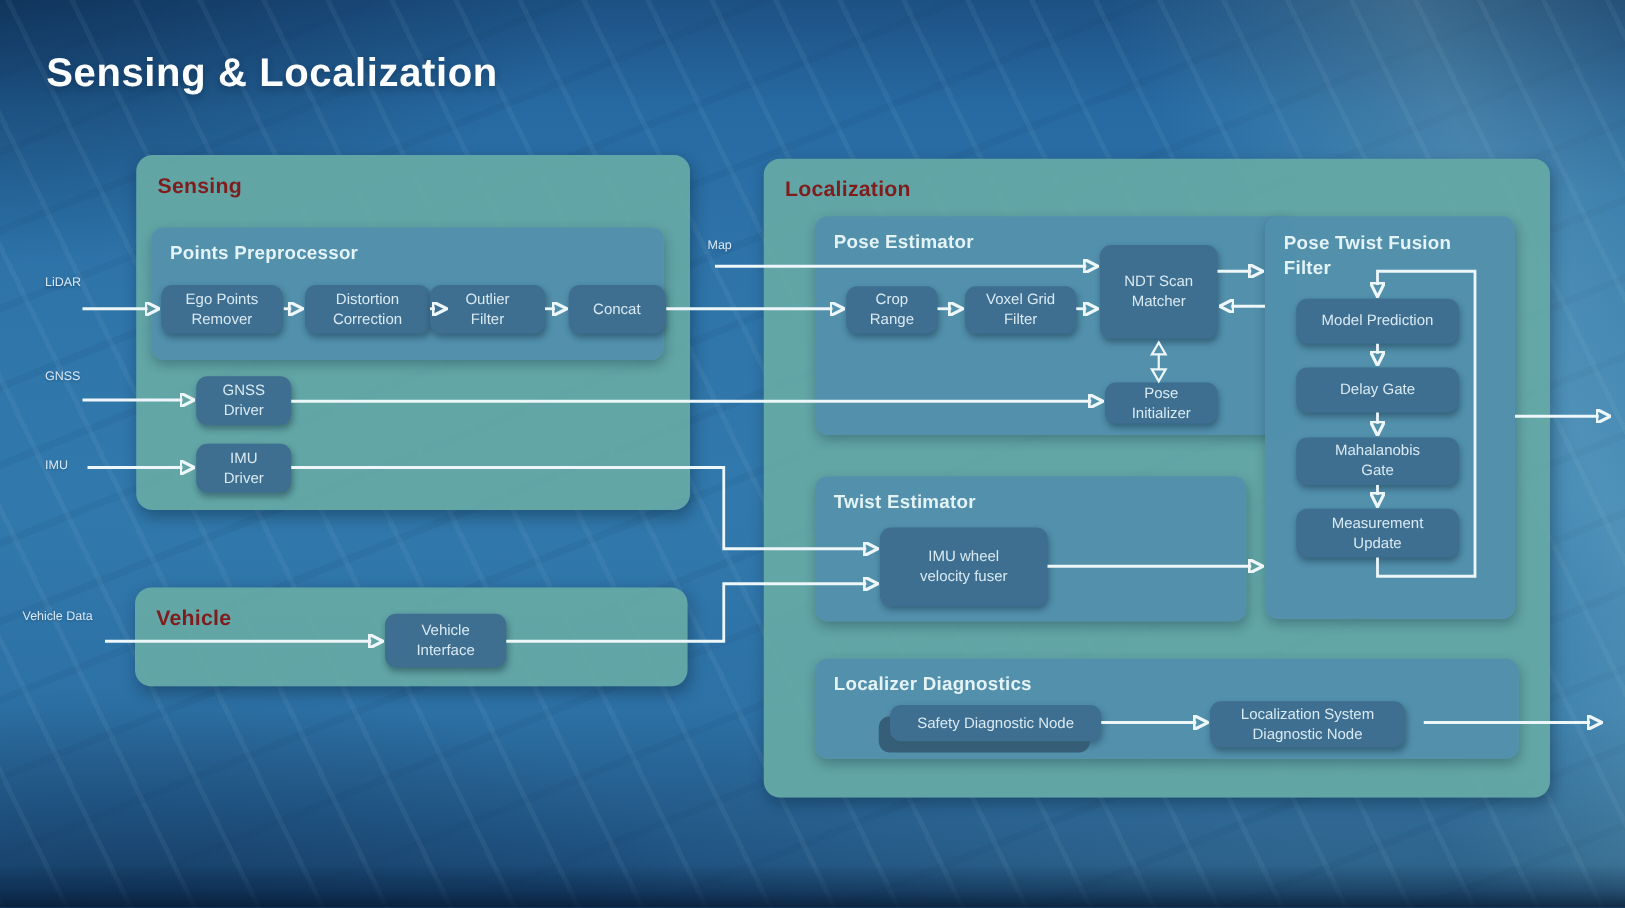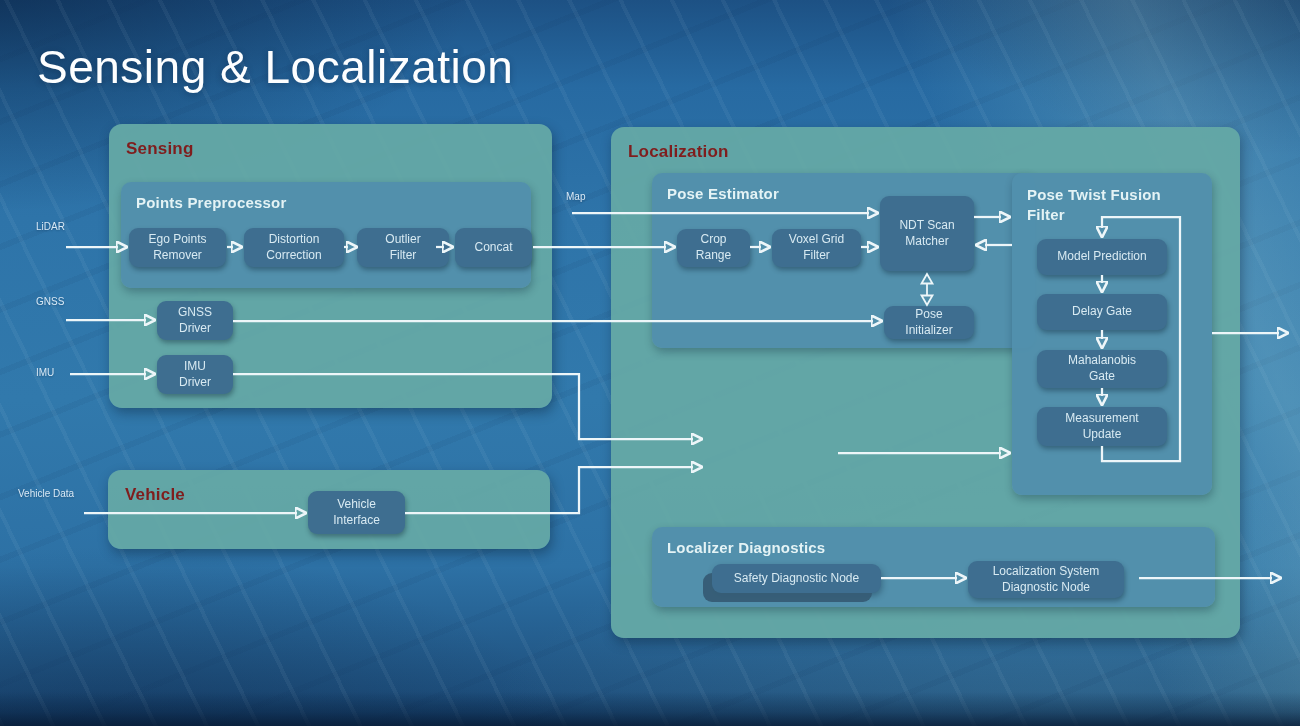--- a/index.html
+++ b/index.html
@@ -25,21 +25,21 @@
       repeating-linear-gradient(64deg, rgba(215,236,246,0.055) 0 4px, rgba(215,236,246,0) 4px 46px),
       repeating-linear-gradient(-22deg, rgba(16,48,88,0.07) 0 6px, rgba(16,48,88,0) 6px 58px);
   }
   .bg-bottom{
     position:absolute;left:0;right:0;bottom:0;height:34px;
     background:linear-gradient(to top, rgba(8,27,52,0.78) 0, rgba(10,32,60,0.38) 14px, transparent 34px);
   }
   
   .page-title{
     position:absolute;left:37px;top:40px;margin:0;
-    font-size:46px;font-weight:400;letter-spacing:0.5px;color:#fdfeff;
+    font-size:32px;font-weight:700;letter-spacing:0.5px;color:#fdfeff;
     text-shadow:0 2px 6px rgba(8,30,55,0.35);
   }
   
   .panel{position:absolute;border-radius:13px;box-shadow:2px 5px 12px rgba(8,30,50,0.38);}
   .panel.teal{background:rgba(100,168,166,0.96);}
   .subpanel{position:absolute;border-radius:10px;background:rgba(82,143,172,0.97);box-shadow:1px 4px 9px rgba(8,30,50,0.30);}
   .ptitle{position:absolute;left:17px;top:15px;margin:0;font-size:17px;font-weight:bold;color:#7f1d1d;letter-spacing:0.2px;}
   .stitle{position:absolute;left:15px;top:12px;margin:0;font-size:15px;font-weight:bold;color:#e4f3f5;letter-spacing:0.2px;}
   
   .block{
@@ -71,21 +71,21 @@
     <h2 class="ptitle">Sensing</h2>
 
     <div class="subpanel" style="left:12px;top:58px;width:410px;height:106px">
       <h3 class="stitle">Points Preprocessor</h3>
       <div class="block" style="left:8px;top:46px;width:97px;height:39px">
         <span class="blabel">Ego Points Remover</span>
       </div>
       <div class="block" style="left:123px;top:46px;width:100px;height:39px">
         <span class="blabel">Distortion Correction</span>
       </div>
-      <div class="block" style="left:236px;top:46px;width:92px;height:39px">
+      <div class="block" style="left:223px;top:46px;width:92px;height:39px">
         <span class="blabel" style="max-width:48px">Outlier Filter</span>
       </div>
       <div class="block" style="left:334px;top:46px;width:77px;height:39px">
         <span class="blabel">Concat</span>
       </div>
     </div>
 
     <div class="block" style="left:48px;top:177px;width:76px;height:39px">
       <span class="blabel" style="max-width:46px">GNSS Driver</span>
     </div>
@@ -113,20 +113,26 @@
         <span class="blabel" style="max-width:62px">Voxel Grid Filter</span>
       </div>
       <div class="block" style="left:228px;top:23px;width:94px;height:75px">
         <span class="blabel" style="max-width:62px">NDT Scan Matcher</span>
       </div>
       <div class="block" style="left:232px;top:133px;width:90px;height:33px">
         <span class="blabel" style="max-width:60px">Pose Initializer</span>
       </div>
     </div>
 
+    <div class="subpanel" style="left:41px;top:254px;width:345px;height:116px">
+      <h3 class="stitle">Twist Estimator</h3>
+      <div class="block" style="left:52px;top:41px;width:134px;height:63px">
+        <span class="blabel" style="max-width:86px">IMU wheel velocity fuser</span>
+      </div>
+    </div>
 
     <div class="subpanel" style="left:401px;top:46px;width:200px;height:322px">
       <h3 class="stitle" style="max-width:150px;line-height:1.35">Pose Twist Fusion Filter</h3>
       <div class="block" style="left:25px;top:66px;width:130px;height:36px">
         <span class="blabel">Model Prediction</span>
       </div>
       <div class="block" style="left:25px;top:121px;width:130px;height:36px">
         <span class="blabel">Delay Gate</span>
       </div>
       <div class="block" style="left:25px;top:177px;width:130px;height:38px">

